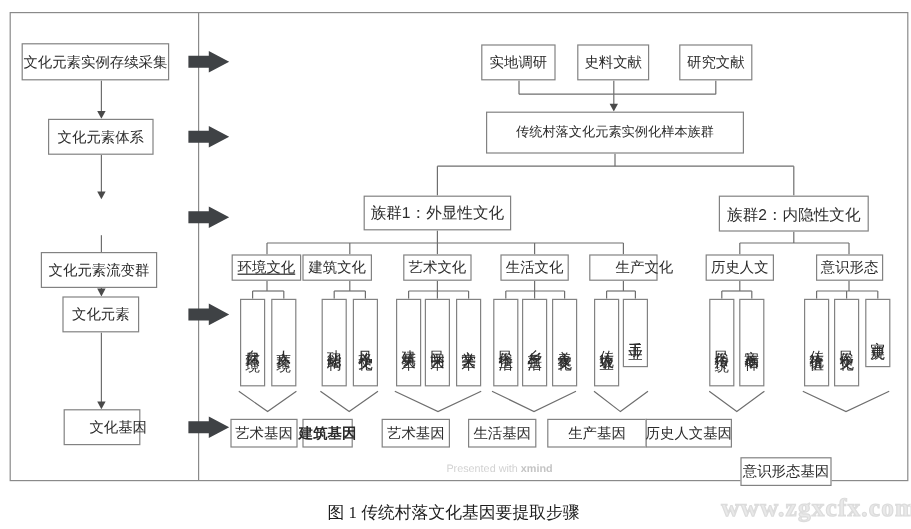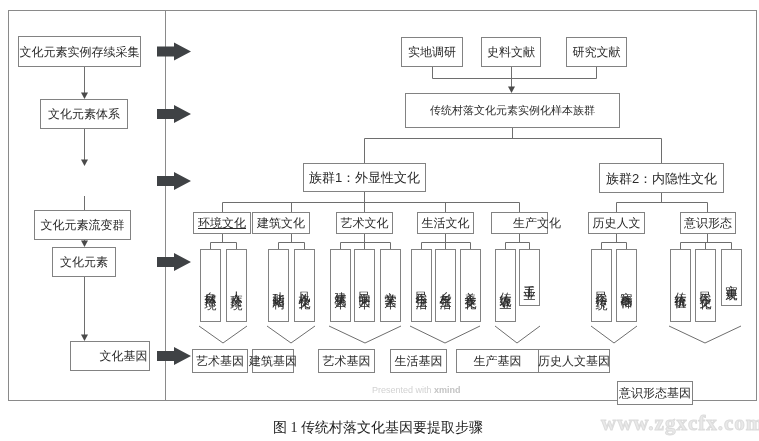--- a/index.html
+++ b/index.html
@@ -120,21 +120,21 @@
     <polyline points="410,326 445,343 480,326"></polyline>
     <polyline points="495,326 517,343 540,326"></polyline>
     <polyline points="591,326 614,343 637,326"></polyline>
     <polyline points="669,326 705,343 741,326"></polyline>
   </svg>
 
   <div class="box" style="left:18px;top:36px;width:123px;height:31px;">文化元素实例存续采集</div>
   <div class="box" style="left:40px;top:99px;width:88px;height:30px;">文化元素体系</div>
   <div class="box" style="left:34px;top:166px;width:97px;height:30px;margin-top:44px;">文化元素流变群</div>
   <div class="box" style="left:52px;top:247px;width:64px;height:30px;">文化元素</div>
-  <div class="box" style="left:70px;top:341px;width:80px;height:30px;padding-left:27px;">文化基因</div>
+  <div class="box" style="left:53px;top:341px;width:64px;height:30px;padding-left:27px;">文化基因</div>
 
   <div class="box" style="left:401px;top:37px;width:62px;height:30px;">实地调研</div>
   <div class="box" style="left:481px;top:37px;width:60px;height:30px;">史料文献</div>
   <div class="box" style="left:566px;top:37px;width:61px;height:30px;">研究文献</div>
 
   <div class="box pool" style="left:405px;top:93px;width:215px;height:35px;">传统村落文化元素实例化样本族群</div>
 
   <div class="box cluster" style="left:303px;top:163px;width:123px;height:29px;text-align:center;">族群1：外显性文化</div>
   <div class="box cluster" style="left:599px;top:163px;width:125px;height:30px;">族群2：内隐性文化</div>
 
@@ -164,21 +164,21 @@
   <div class="box vbox" style="left:519px;top:249px;width:21px;height:57px;">手工业</div>
 
   <div class="box vbox" style="left:591px;top:249px;width:21px;height:73px;">民俗传统</div>
   <div class="box vbox" style="left:616px;top:249px;width:21px;height:73px;">家族信仰</div>
 
   <div class="box vbox" style="left:670px;top:249px;width:21px;height:73px;">传统价值</div>
   <div class="box vbox" style="left:695px;top:249px;width:21px;height:73px;">民俗文化</div>
   <div class="box vbox" style="left:721px;top:249px;width:21px;height:57px;">审美观</div>
 
   <div class="box" style="left:192px;top:349px;width:56px;height:24px;">艺术基因</div>
-  <div class="box" style="left:252px;top:349px;width:42px;height:24px;">建筑基因</div>
+  <div class="box" style="left:252px;top:349px;width:42px;height:24px;font-weight:bold;">建筑基因</div>
   <div class="box" style="left:318px;top:349px;width:57px;height:24px;">艺术基因</div>
   <div class="box" style="left:390px;top:349px;width:57px;height:24px;text-align:center;">生活基因</div>
   <div class="box" style="left:456px;top:349px;width:83px;height:24px;">生产基因</div>
   <div class="box" style="left:538px;top:349px;width:72px;height:24px;">历史人文基因</div>
   <div class="box" style="left:617px;top:349px;width:76px;height:24px;margin-top:32px;">意识形态基因</div>
 
   <div class="wm-tool" style="left:355px;top:385px;padding-left:17px;"><span>Presented with </span><b>xmind</b></div>
   <div class="caption" style="left:273px;top:419px;">图 1 传统村落文化基因要提取步骤</div>
   <div class="wm-site" style="left:601px;top:411px;">www.zgxcfx.com</div>
 

